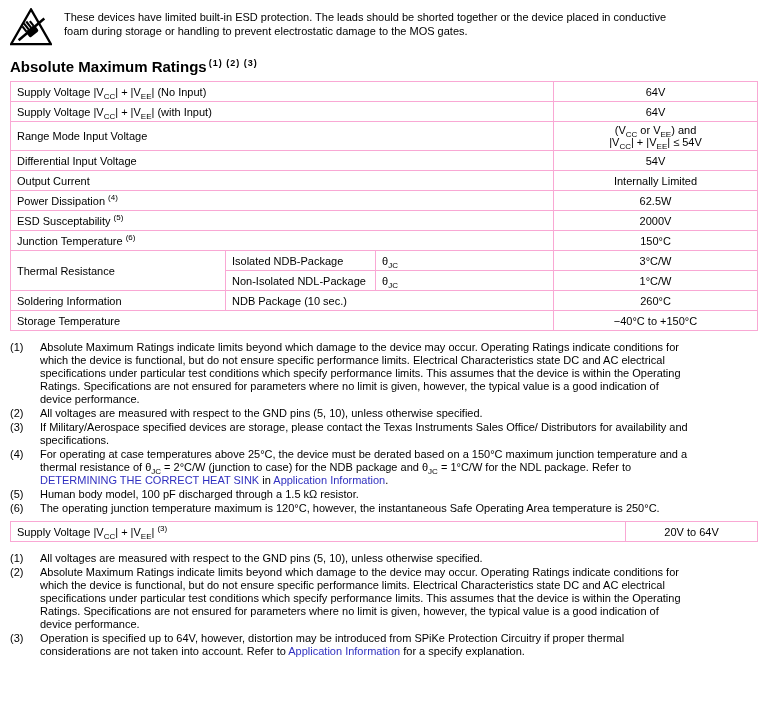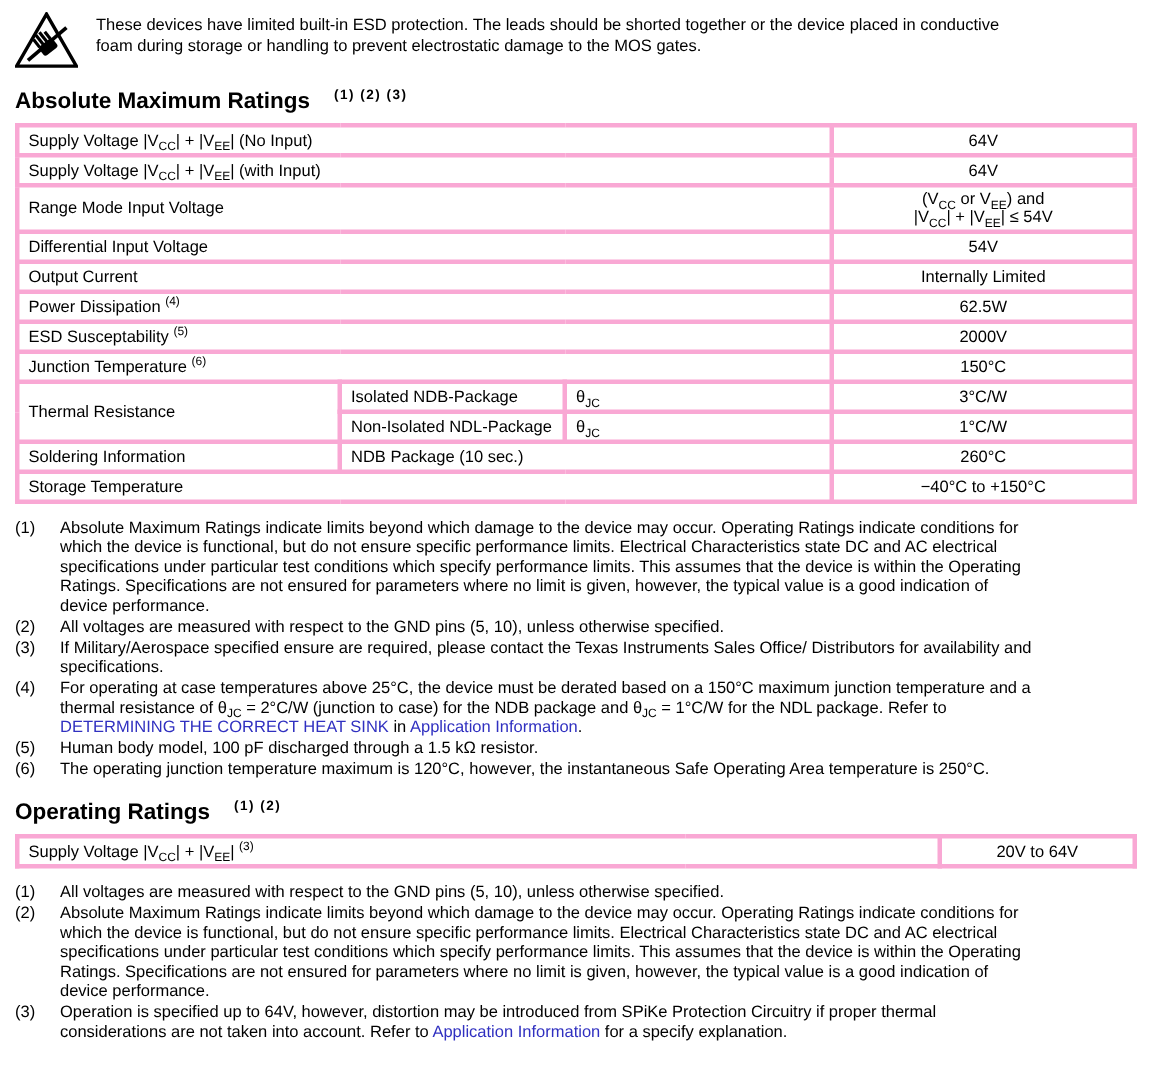--- a/index.html
+++ b/index.html
@@ -11,26 +11,26 @@
   }
   .page { padding:8px 10px 0 10px; width:700px; }
 
   
   .esd-row { display:flex; gap:12px; align-items:flex-start; margin-bottom:10px; }
   .esd-icon { width:42px; height:38px; flex:none; }
   .esd-text { font-size:11px; line-height:13.5px; padding-top:3px; max-width:690px; }
 
   
   .section-title { font-size:15px; font-weight:bold; margin:12px 0 6px 0; }
-  .section-title .refs { font-size:9px; font-weight:bold; vertical-align:super; margin-left:16px; letter-spacing:1px; }
+  .section-title .refs { font-size:9px; font-weight:bold; vertical-align:super; margin-left:2px; letter-spacing:1px; }
 
   
   table.ratings { width:748px; border-collapse:collapse; table-layout:fixed; margin-bottom:4px; }
   table.ratings td {
-    border:3px solid #f9a8d4; font-size:11px; padding:2px 6px;
+    border:1px solid #f9a8d4; font-size:11px; padding:2px 6px;
     height:20px; vertical-align:middle;
   }
   td.lbl { text-align:left; }
   td.val { text-align:center; }
   td.ctr { text-align:center; }
   table.abs col.c1 { width:215px; } table.abs col.c2 { width:150px; } table.abs col.c3 { width:178px; }
   table.op  col.oc1 { width:445px; } table.op col.oc2 { width:170px; }
   sub { font-size:8px; line-height:0; }
   sup { font-size:8px; line-height:0; }
 
@@ -130,37 +130,36 @@
     <div class="note">
       <span class="note-num">(1)</span>
       <span class="note-text">Absolute Maximum Ratings indicate limits beyond which damage to the device may occur. Operating Ratings indicate conditions for which the device is functional, but do not ensure specific performance limits. Electrical Characteristics state DC and AC electrical specifications under particular test conditions which specify performance limits. This assumes that the device is within the Operating Ratings. Specifications are not ensured for parameters where no limit is given, however, the typical value is a good indication of device performance.</span>
     </div>
     <div class="note">
       <span class="note-num">(2)</span>
       <span class="note-text">All voltages are measured with respect to the GND pins (5, 10), unless otherwise specified.</span>
     </div>
     <div class="note">
       <span class="note-num">(3)</span>
-      <span class="note-text">If Military/Aerospace specified ensure are required, please contact the Texas Instruments Sales Office/ Distributors for availability and specifications.</span>
+      <span class="note-text">If Military/Aerospace specified devices are storage, please contact the Texas Instruments Sales Office/ Distributors for availability and specifications.</span>
     </div>
     <div class="note">
       <span class="note-num">(4)</span>
       <span class="note-text"><span>For operating at case temperatures above 25°C, the device must be derated based on a 150°C maximum junction temperature and a thermal resistance of θ<sub>JC</sub> = 2°C/W (junction to case) for the NDB package and θ<sub>JC</sub> = 1°C/W for the NDL package. Refer to </span><a class="link">DETERMINING THE CORRECT HEAT SINK</a><span> in </span><a class="link">Application Information</a><span>.</span></span>
     </div>
     <div class="note">
       <span class="note-num">(5)</span>
       <span class="note-text">Human body model, 100 pF discharged through a 1.5 kΩ resistor.</span>
     </div>
     <div class="note">
       <span class="note-num">(6)</span>
       <span class="note-text">The operating junction temperature maximum is 120°C, however, the instantaneous Safe Operating Area temperature is 250°C.</span>
     </div>
   </div>
 
-  <div class="section-title"><span>Operating Ratings</span><span class="refs">(1) (2)</span></div>
 
   <table class="ratings op">
     <colgroup>
         <col class="oc1">
         <col class="oc2">
         <col class="oc3">
       </colgroup>
     <tbody>
       <tr>
         <td colspan="2" class="lbl">Supply Voltage |V<sub>CC</sub>| + |V<sub>EE</sub>| <sup>(3)</sup></td>

